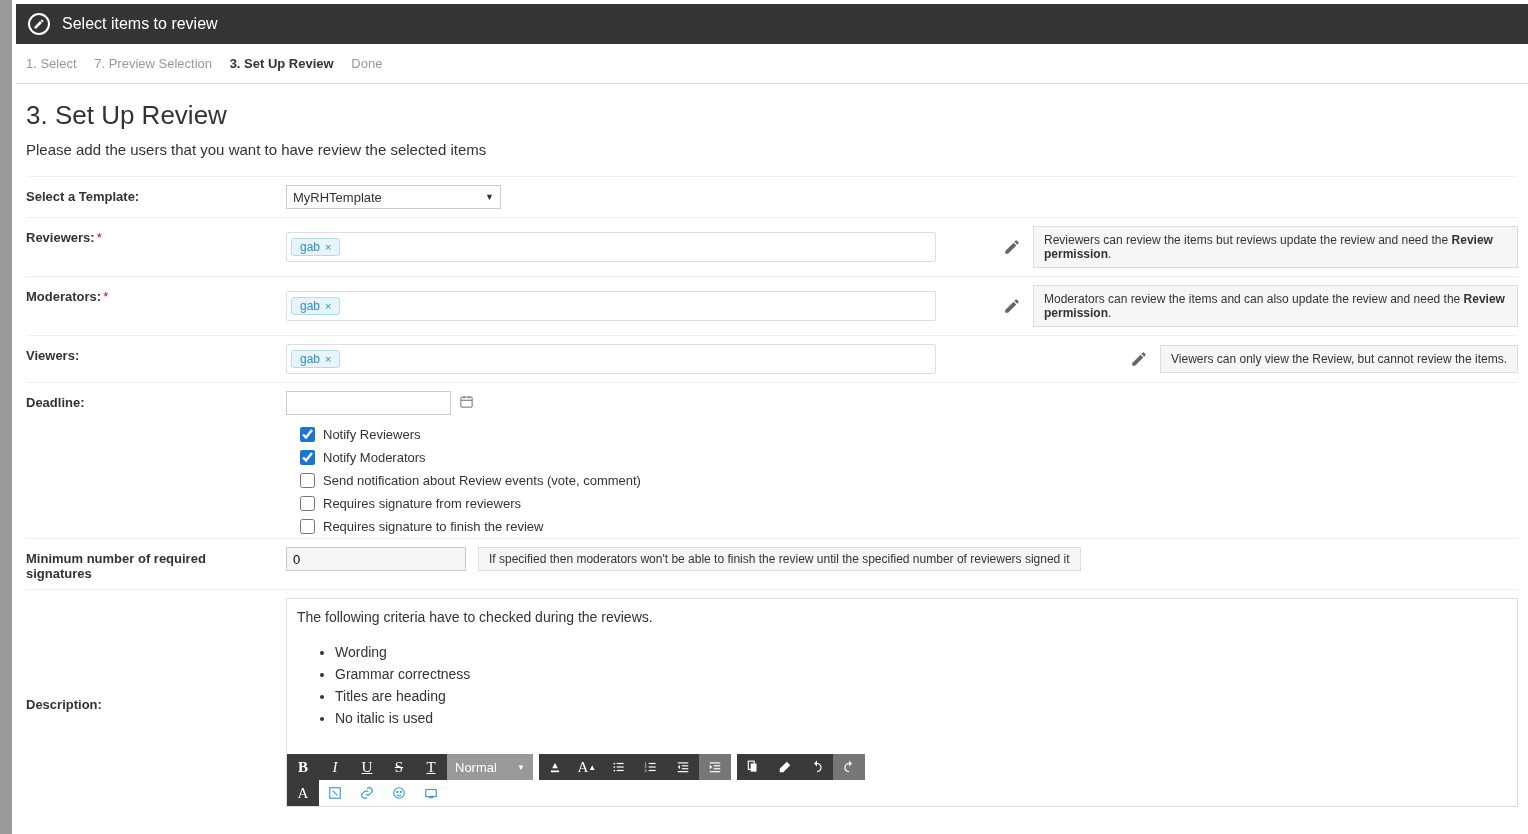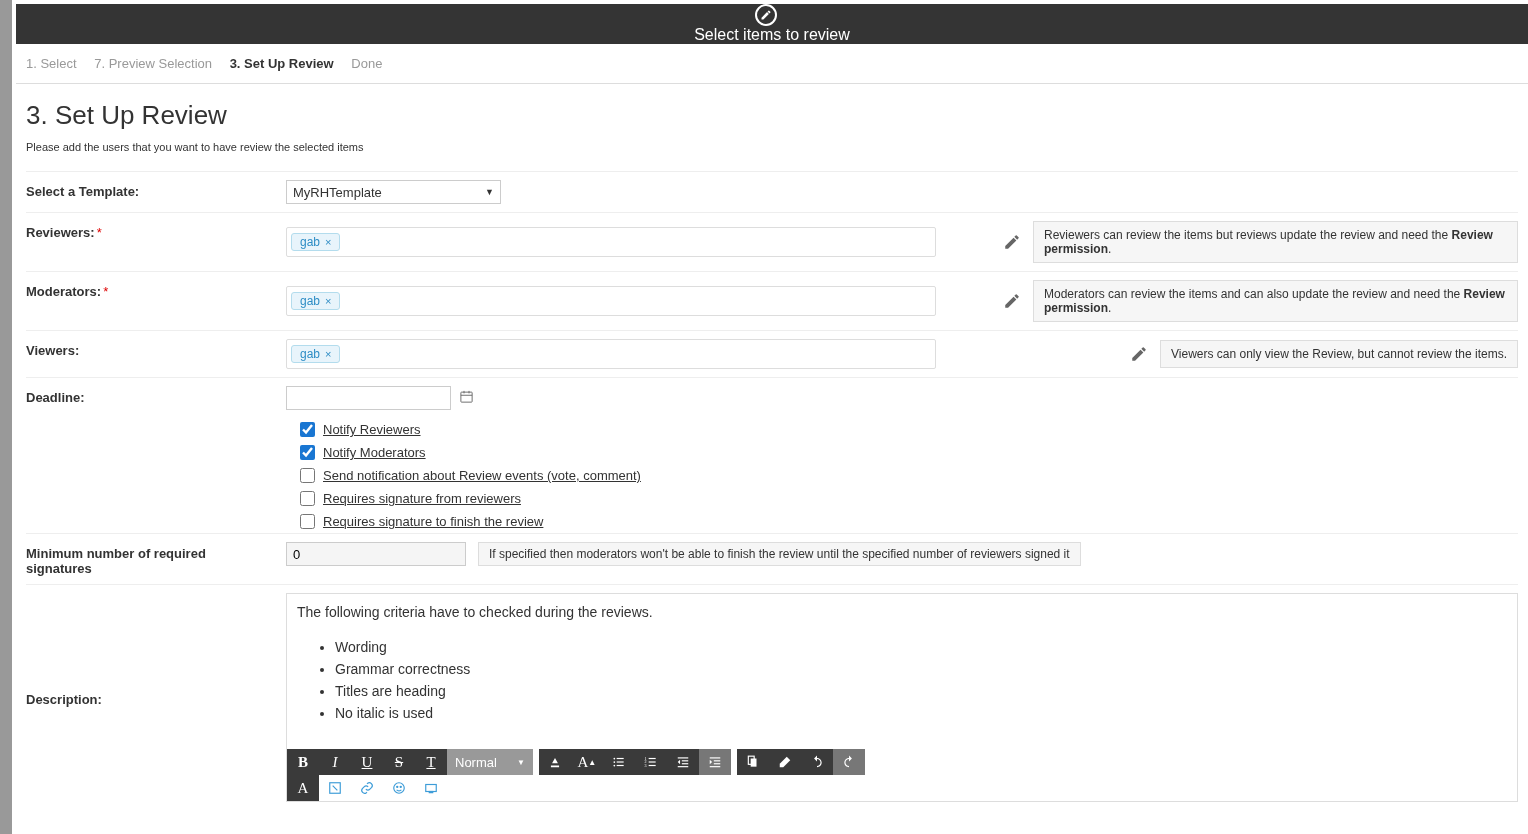--- a/index.html
+++ b/index.html
@@ -1,45 +1,45 @@
 <!DOCTYPE html>
 <html><head>
 <meta charset="utf-8">
 <style>
 * { box-sizing: border-box; margin: 0; padding: 0; }
 body { font-family: Arial, Helvetica, sans-serif; font-size: 13px; color: #333; background: #fff; width: 1528px; }
 .bg-sliver { position: absolute; top: 0; left: 0; width: 12px; height: 834px; background: #999; z-index: -1; }
 .modal { position: absolute; top: 4px; left: 16px; right: 0; background: #fff; }
-.header { background: #343434; color: #fff; height: 40px; display: flex; align-items: center; padding: 0 12px; flex-direction: column; }
+.header { background: #343434; color: #fff; height: 40px; display: flex; align-items: center; padding: 0 12px; }
 .header-icon { width: 22px; height: 22px; border: 2px solid #fff; border-radius: 50%; display: flex; align-items: center; justify-content: center; margin-right: 12px; }
 .header-icon svg { width: 12px; height: 12px; fill: #fff; }
 .header-title { font-size: 16px; font-weight: normal; }
 .steps { border-bottom: 1px solid #ddd; padding: 12px 10px; font-size: 13px; }
 .step { color: #999; margin-right: 14px; }
 .step.active { color: #333; font-weight: bold; }
 .content { padding: 16px 10px 10px 10px; }
 .page-title { font-size: 26px; font-weight: normal; margin-bottom: 10px; }
-.subtitle { font-size: 11px; margin-bottom: 18px; }
+.subtitle { font-size: 15px; margin-bottom: 18px; }
 .form-row { display: flex; align-items: flex-start; border-top: 1px solid #eee; padding: 8px 0; }
 .form-label { width: 260px; padding-right: 14px; padding-top: 4px; font-size: 13px; font-weight: bold; }
 .required { color: #d00; font-weight: normal; margin-left: 2px; }
 .form-control-cell { flex: 1; display: flex; align-items: center; }
 .select-box { width: 215px; height: 24px; border: 1px solid #ccc; background: #fff; padding: 0 6px; display: flex; justify-content: space-between; align-items: center; font-size: 13px; }
 .select-caret { font-size: 9px; }
 .tag-input { width: 650px; min-height: 30px; border: 1px solid #ddd; border-radius: 2px; padding: 3px 4px; display: flex; align-items: center; }
 .tag { background: #e8f4fb; border: 1px solid #b3dced; color: #2e8dc5; font-size: 12px; padding: 1px 8px; border-radius: 3px; display: inline-flex; align-items: center; }
 .tag-x { margin-left: 5px; font-size: 11px; cursor: pointer; }
 .edit-icon { margin-left: auto; margin-right: 12px; width: 18px; height: 18px; cursor: pointer; }
 .edit-icon svg { fill: #666; }
 .info-box { background: #f6f6f6; border: 1px solid #ddd; padding: 6px 10px; font-size: 12px; max-width: 485px; }
 .info-box b { font-weight: bold; }
 .text-input { width: 165px; height: 24px; border: 1px solid #ccc; padding: 0 6px; font-size: 13px; }
 .cal-icon { margin-left: 8px; color: #666; cursor: pointer; }
 .cal-icon svg { width: 15px; height: 15px; fill: none; stroke: #666; stroke-width: 1.5; }
-.checkbox-row { display: flex; align-items: center; padding: 4px 0 4px 274px; text-decoration: underline; }
+.checkbox-row { display: flex; align-items: center; padding: 4px 0 4px 274px; }
 .checkbox-row input { width: 15px; height: 15px; margin-right: 8px; accent-color: #1976d2; }
 .num-input { width: 180px; height: 24px; border: 1px solid #ccc; background: #f5f5f5; padding: 0 6px; font-size: 13px; }
 .hint-inline { margin-left: 12px; background: #f6f6f6; border: 1px solid #ddd; padding: 4px 10px; font-size: 12px; }
 .desc-box { flex: 1; border: 1px solid #ddd; }
 .desc-content { padding: 10px 10px 20px 10px; min-height: 155px; font-size: 14px; }
 .desc-content ul { margin: 16px 0 0 38px; list-style: disc; }
 .desc-content li { padding: 3px 0; }
 .toolbar { display: flex; flex-wrap: wrap; }
 .tb-group { display: flex; background: #3a3a3a; }
 .tb-btn { width: 32px; height: 26px; display: flex; align-items: center; justify-content: center; color: #fff; cursor: pointer; border: none; background: transparent; font-family: serif; font-size: 15px; }

